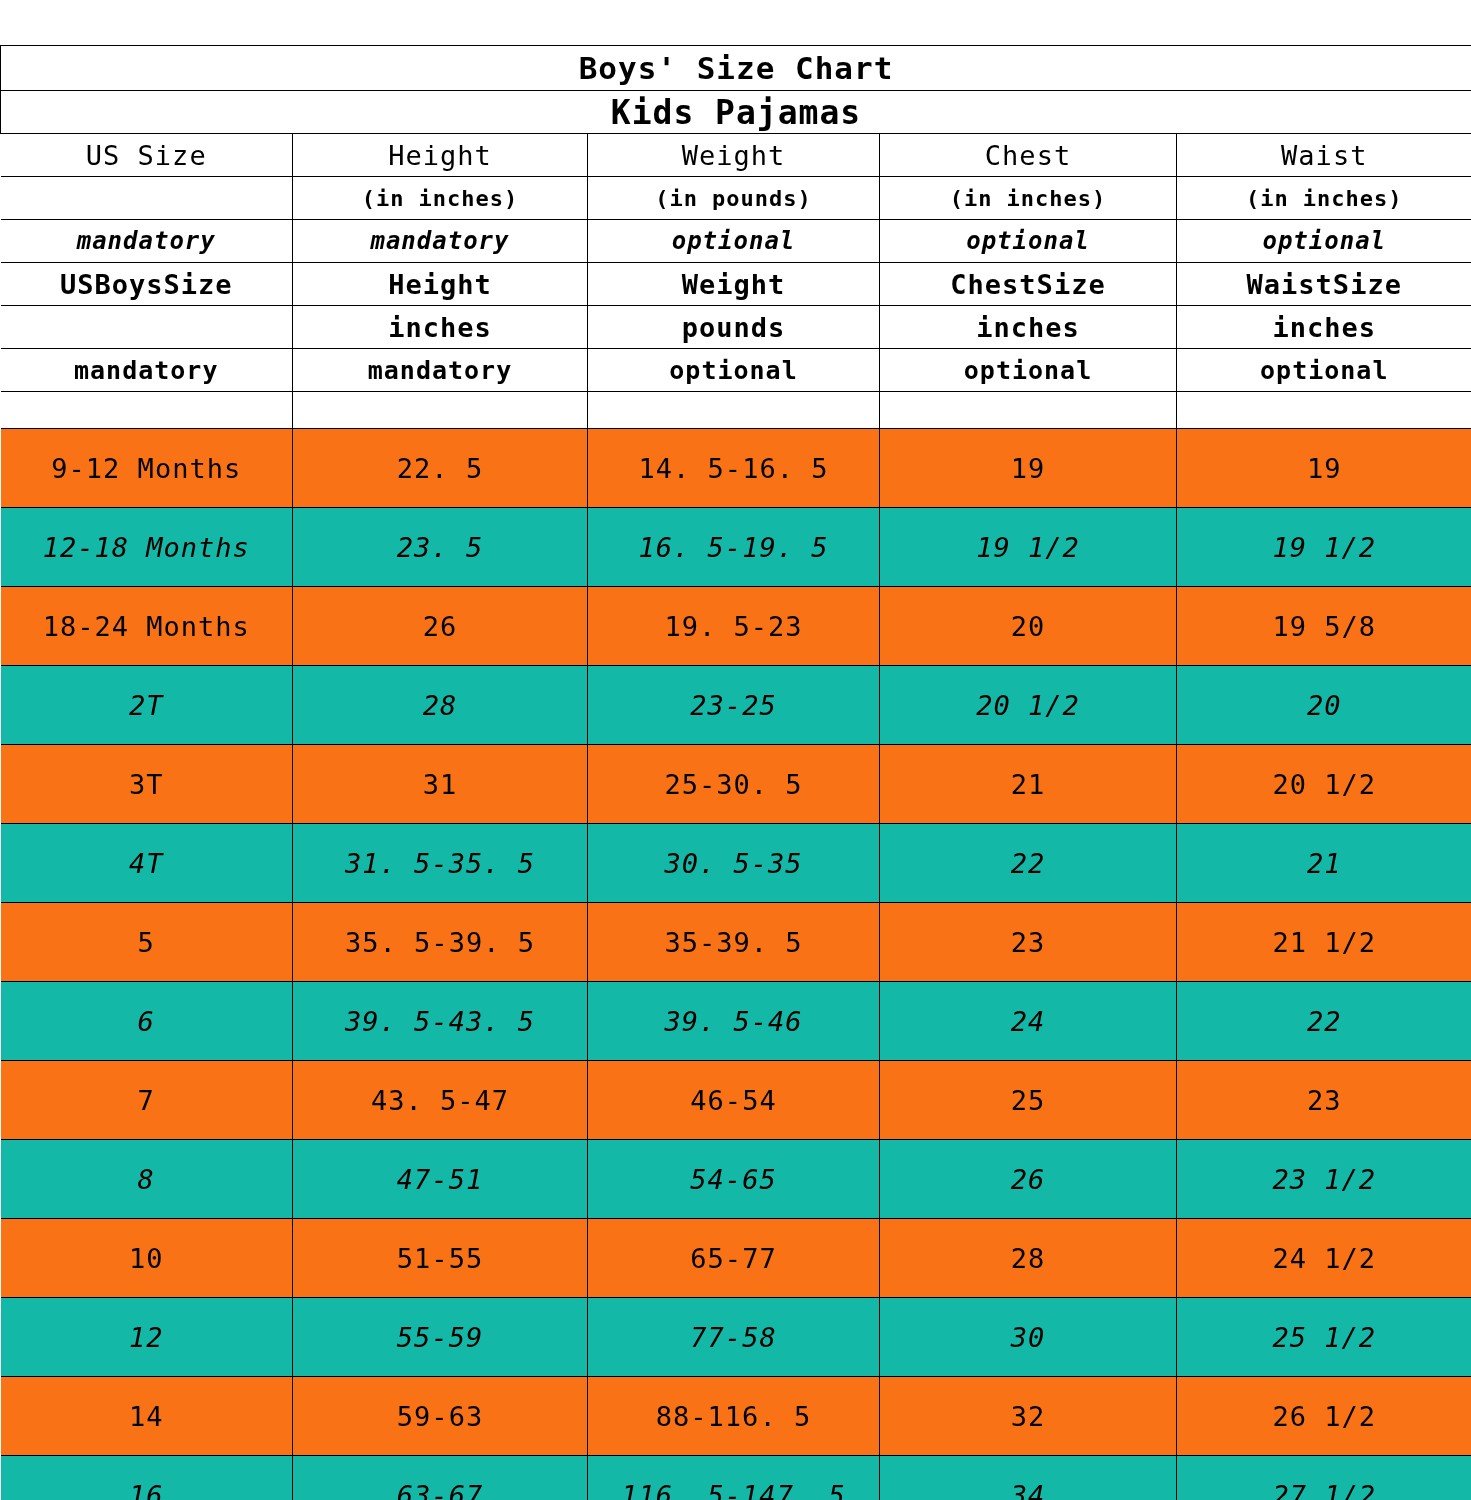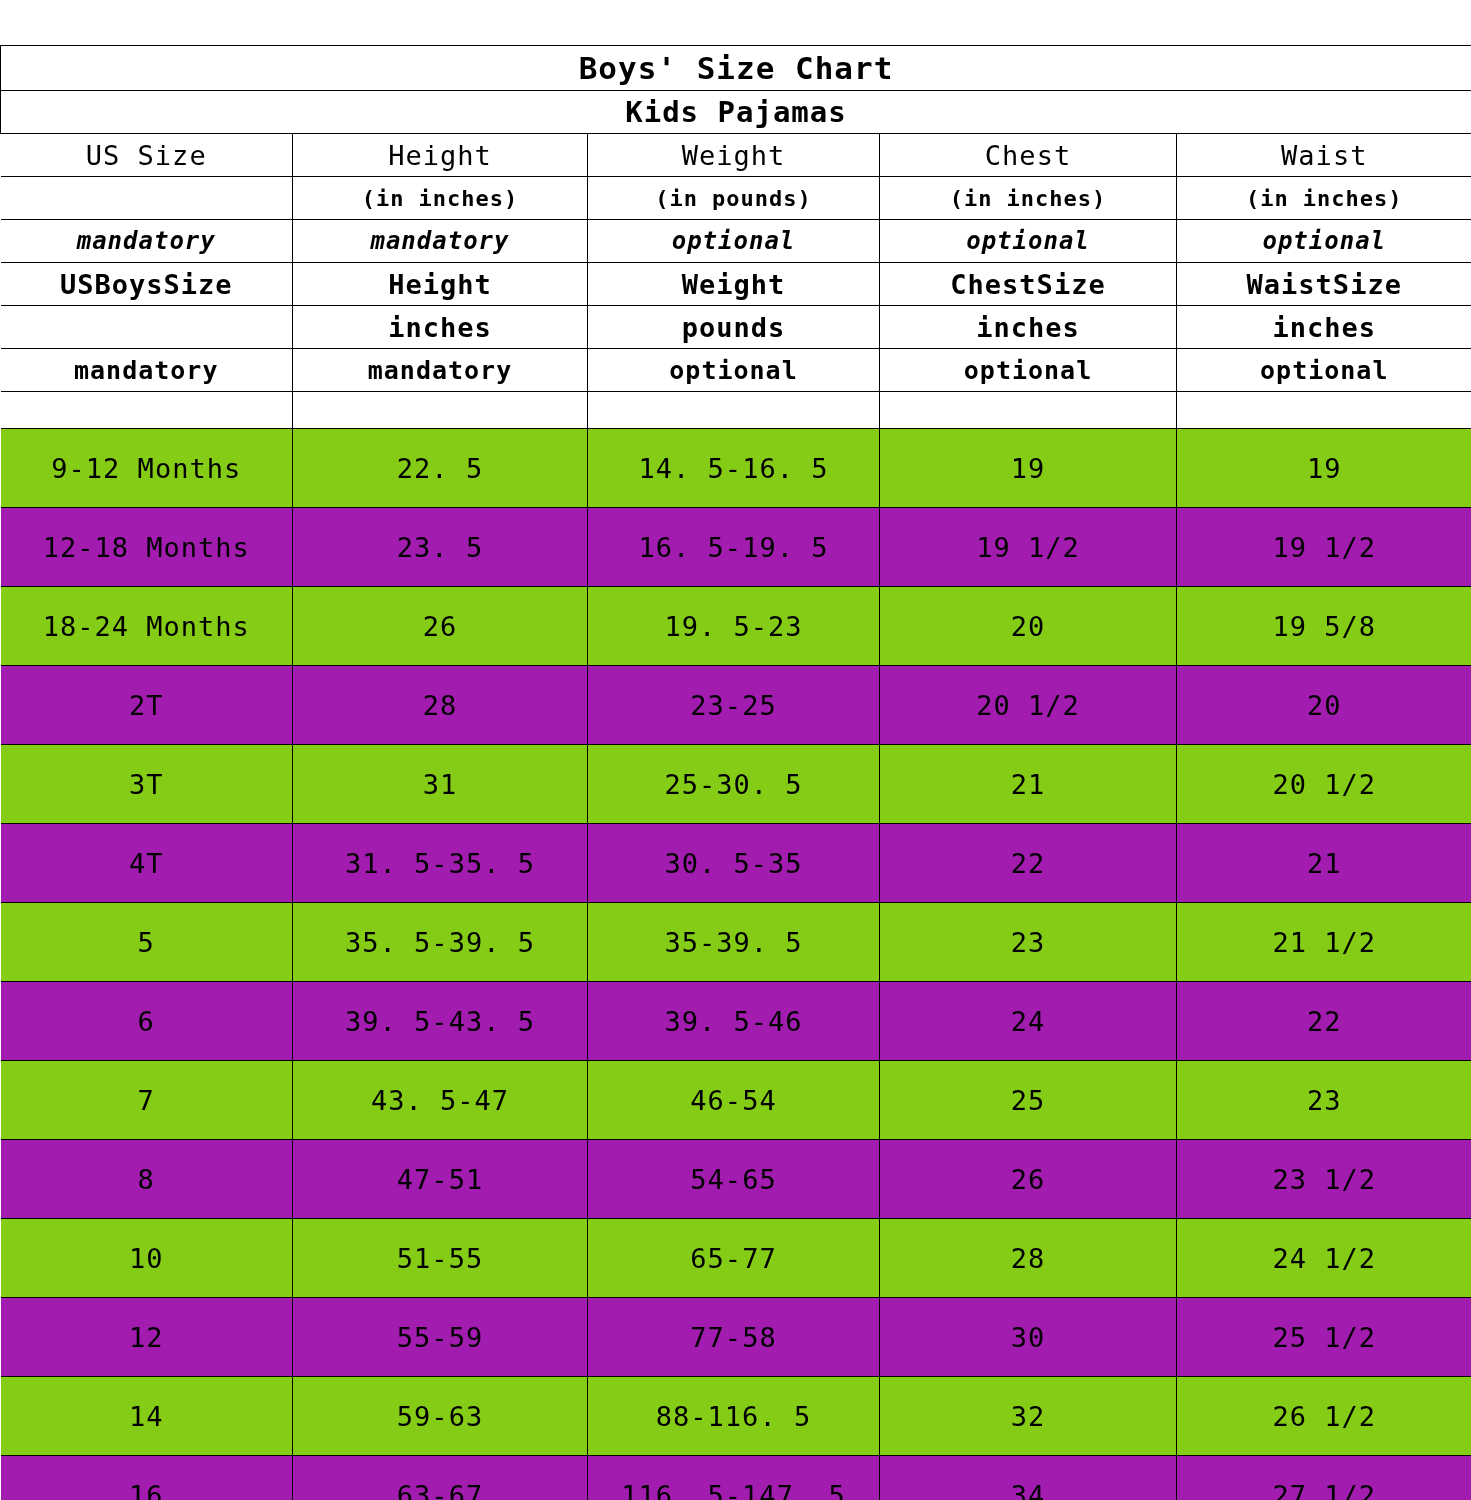--- a/index.html
+++ b/index.html
@@ -45,21 +45,21 @@
     height: 44px;
     font-size: 31px;
     font-weight: bold;
     border-left: none;
     border-right: none;
     border-top: none;
     letter-spacing: 2px;
   }
   .subtitle-row td {
     height: 42px;
-    font-size: 29px;
+    font-size: 33px;
     font-weight: bold;
     letter-spacing: 2px;
     border-left: none;
     border-right: none;
   }
   .hdr td {
     height: 42px;
     font-size: 27px;
     font-weight: normal;
     letter-spacing: 1px;
@@ -97,22 +97,22 @@
   }
   .spacer-row td {
     height: 36px;
     background: #ffffff;
   }
   .data-row td {
     height: 78px;
     font-size: 27px;
     letter-spacing: 1px;
   }
-  .row-orange td { background: #84cc16; }
-  .row-blue td { background: #a21caf; }
+  .row-orange td { background: #f97316; }
+  .row-blue td { background: #14b8a6; font-style: italic; }
 
   .firstcol-plain { border-left: none !important; }
   .lastcol-plain { border-right: none !important; }
 </style>
 </head>
 <body>
 
 <div class="sheet">
   <table class="size-chart">
     <colgroup>

